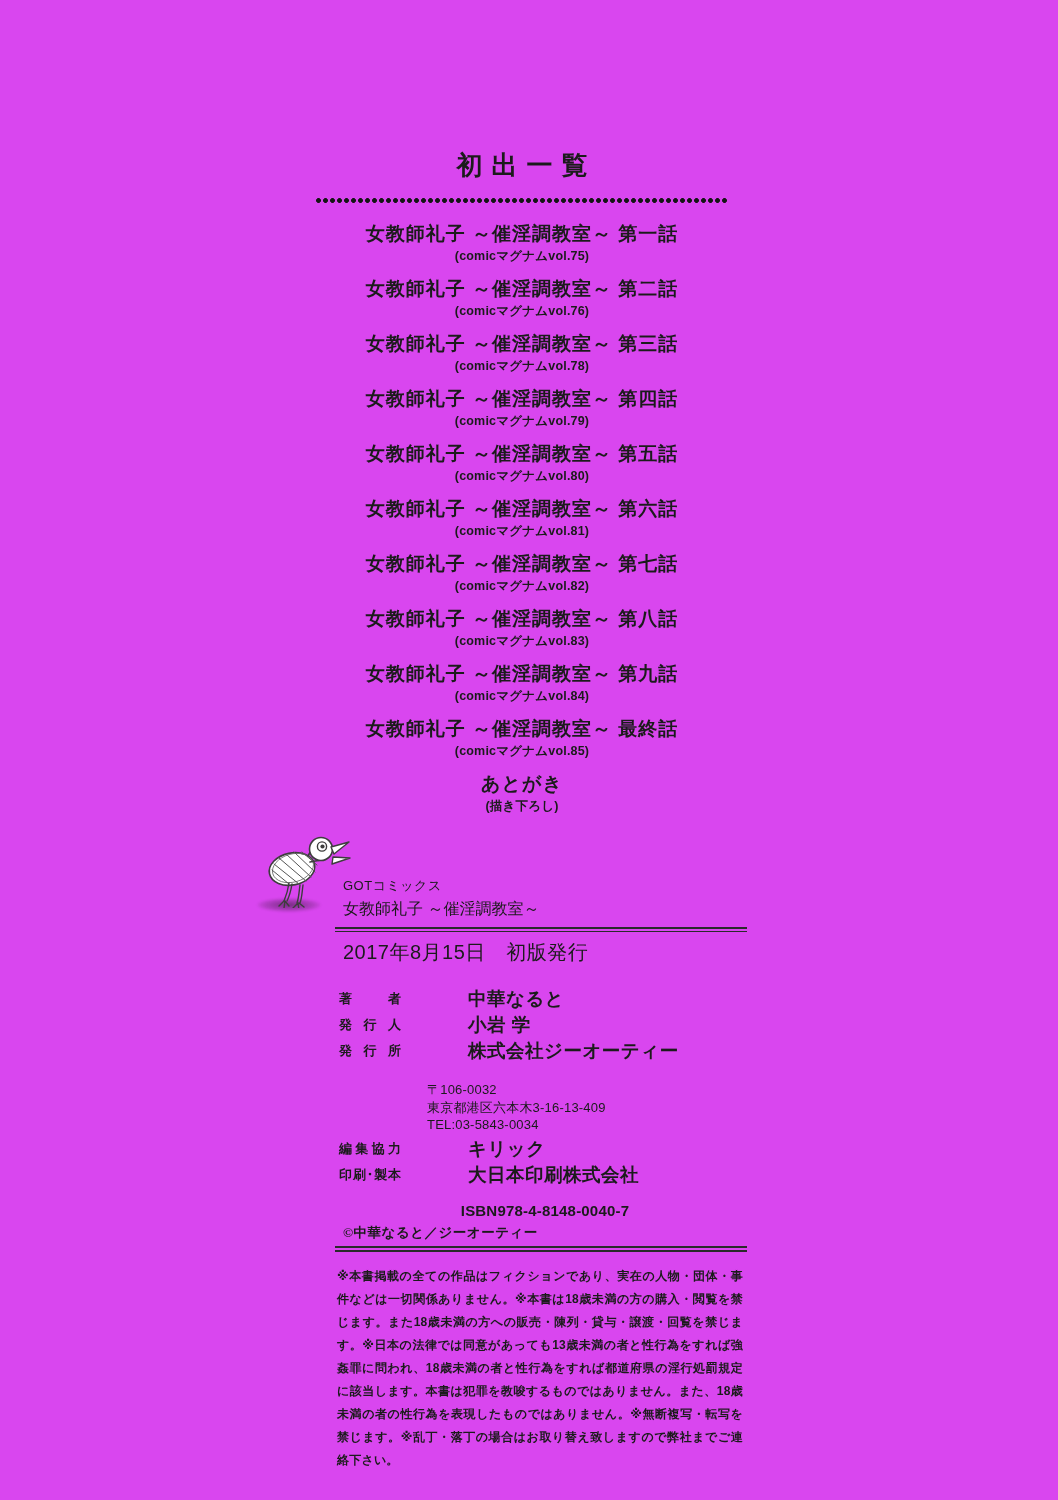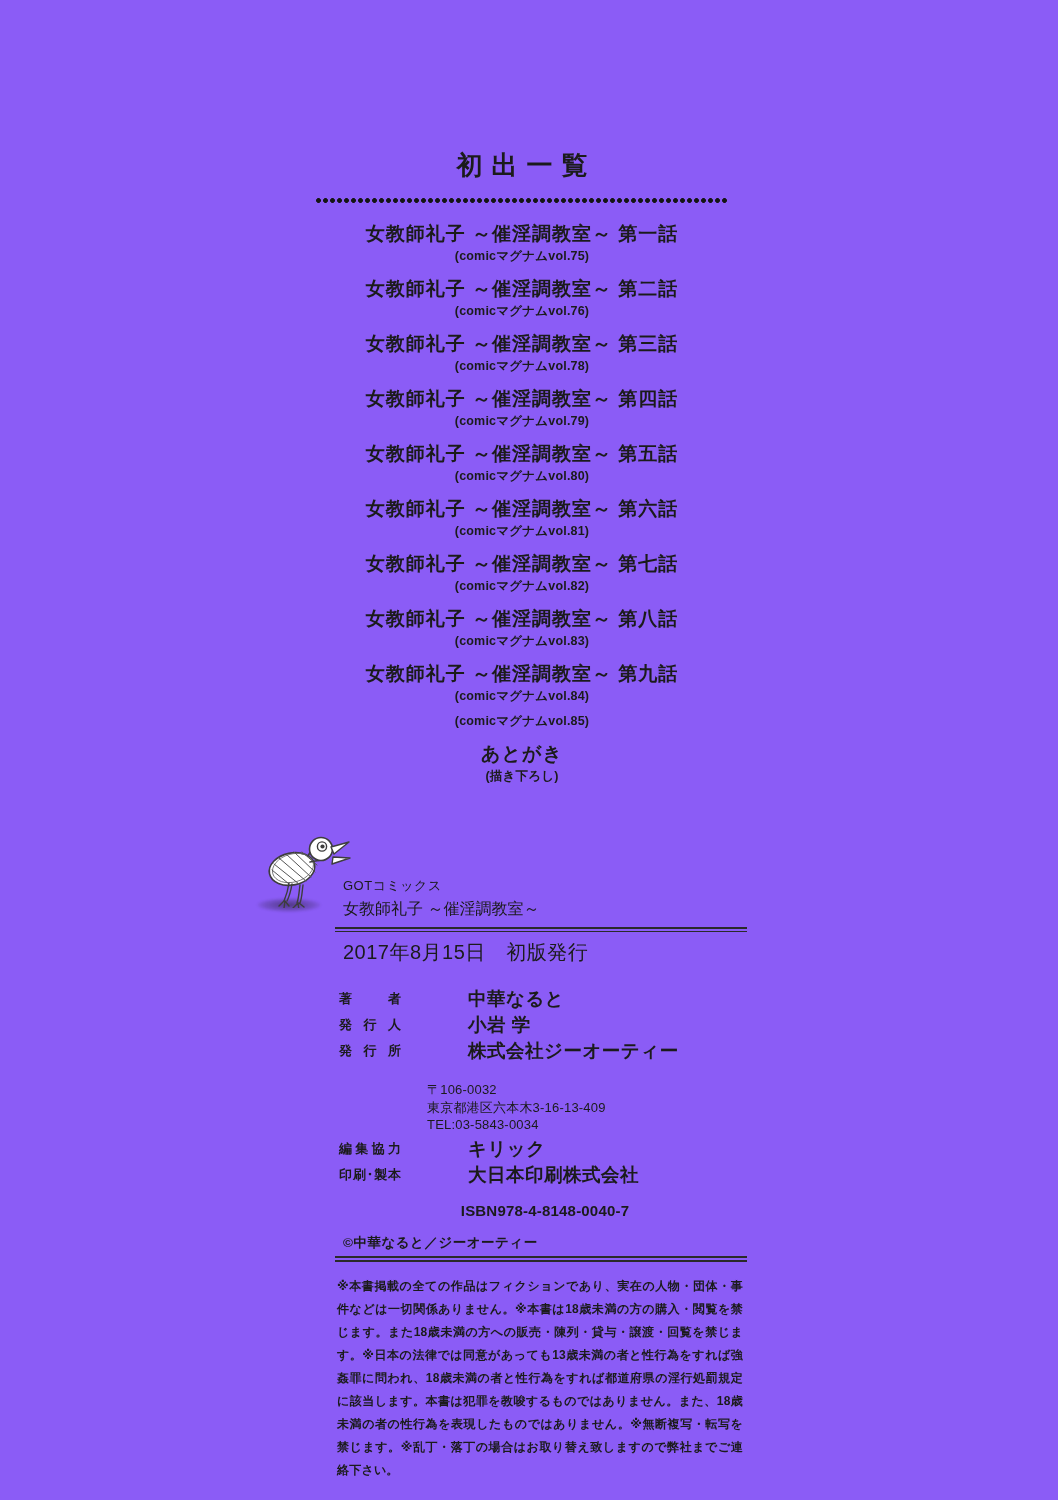--- a/index.html
+++ b/index.html
@@ -1,17 +1,17 @@
 <!DOCTYPE html>
 <html><head>
 <meta charset="utf-8">
 <style>
   html,body{margin:0;padding:0;background:#ffffff;}
   .page{
-    position:relative; width:1058px; height:1500px; background:#8b5cf6;
+    position:relative; width:1058px; height:1500px; background:#d946ef;
     font-family:"Liberation Sans","DejaVu Sans",sans-serif; color:#1b1b1b;
     overflow:hidden;
   }
   
   .shoshutsu{position:absolute; top:148px; left:312px; width:420px; text-align:center;}
   .sho-title{margin:0; font-size:26px; font-weight:600; letter-spacing:9px; line-height:34px; text-indent:9px;}
   .dotline{
     height:7px; width:414px; margin:15px auto 17px;
     background-image:radial-gradient(circle, #151515 2.1px, transparent 2.7px);
     background-size:7px 7px; background-position:0 50%; background-repeat:repeat-x;
@@ -36,21 +36,21 @@
   .credits{margin:25px 0 0 4px;}
   .crow{display:flex; align-items:center; margin-bottom:5px;}
   .clabel{
     flex:none; width:62px; font-size:13px; font-weight:700; line-height:21px;
     text-align:justify; text-align-last:justify;
   }
   .cdiv{flex:none; width:2px; background:#222; margin:0 12px 0 10px;}
   .cvalue{font-size:18.5px; font-weight:700; line-height:21px; letter-spacing:0.5px; white-space:nowrap;padding-left:43px;}
   .caddr{margin:20px 0 4px 88px; font-size:13px; font-weight:400; line-height:17.5px; letter-spacing:0.2px;}
   .isbn{margin:17px 0 0 8px; font-size:15px; font-weight:700; line-height:17px; letter-spacing:0.2px;text-align:center;}
-  .copyright{margin:15px 0 0 8px; font-size:13.5px; font-weight:700; line-height:17px; letter-spacing:0.5px;}
+  .copyright{margin:5px 0 0 8px; font-size:13.5px; font-weight:700; line-height:17px; letter-spacing:0.5px;font-family:Liberation Serif, serif;}
   .disclaimer{
     margin:13px 0 0 2px; width:406px; font-size:12px; font-weight:700; line-height:23px;
     text-align:justify; letter-spacing:0.2px;
   }
 </style>
 </head>
 <body>
 
 <div class="page">
 
@@ -88,20 +88,21 @@
     </div>
     <div class="entry">
       <div class="entry-title">女教師礼子 ～催淫調教室～ 第八話</div>
       <div class="entry-source">(comicマグナムvol.83)</div>
     </div>
     <div class="entry">
       <div class="entry-title">女教師礼子 ～催淫調教室～ 第九話</div>
       <div class="entry-source">(comicマグナムvol.84)</div>
     </div>
     <div class="entry">
+      <div class="entry-title">女教師礼子 ～催淫調教室～ 最終話</div>
       <div class="entry-source">(comicマグナムvol.85)</div>
     </div>
     <div class="entry">
       <div class="entry-title">あとがき</div>
       <div class="entry-source">(描き下ろし)</div>
     </div>
   </section>
 
   <section class="colophon">
 

